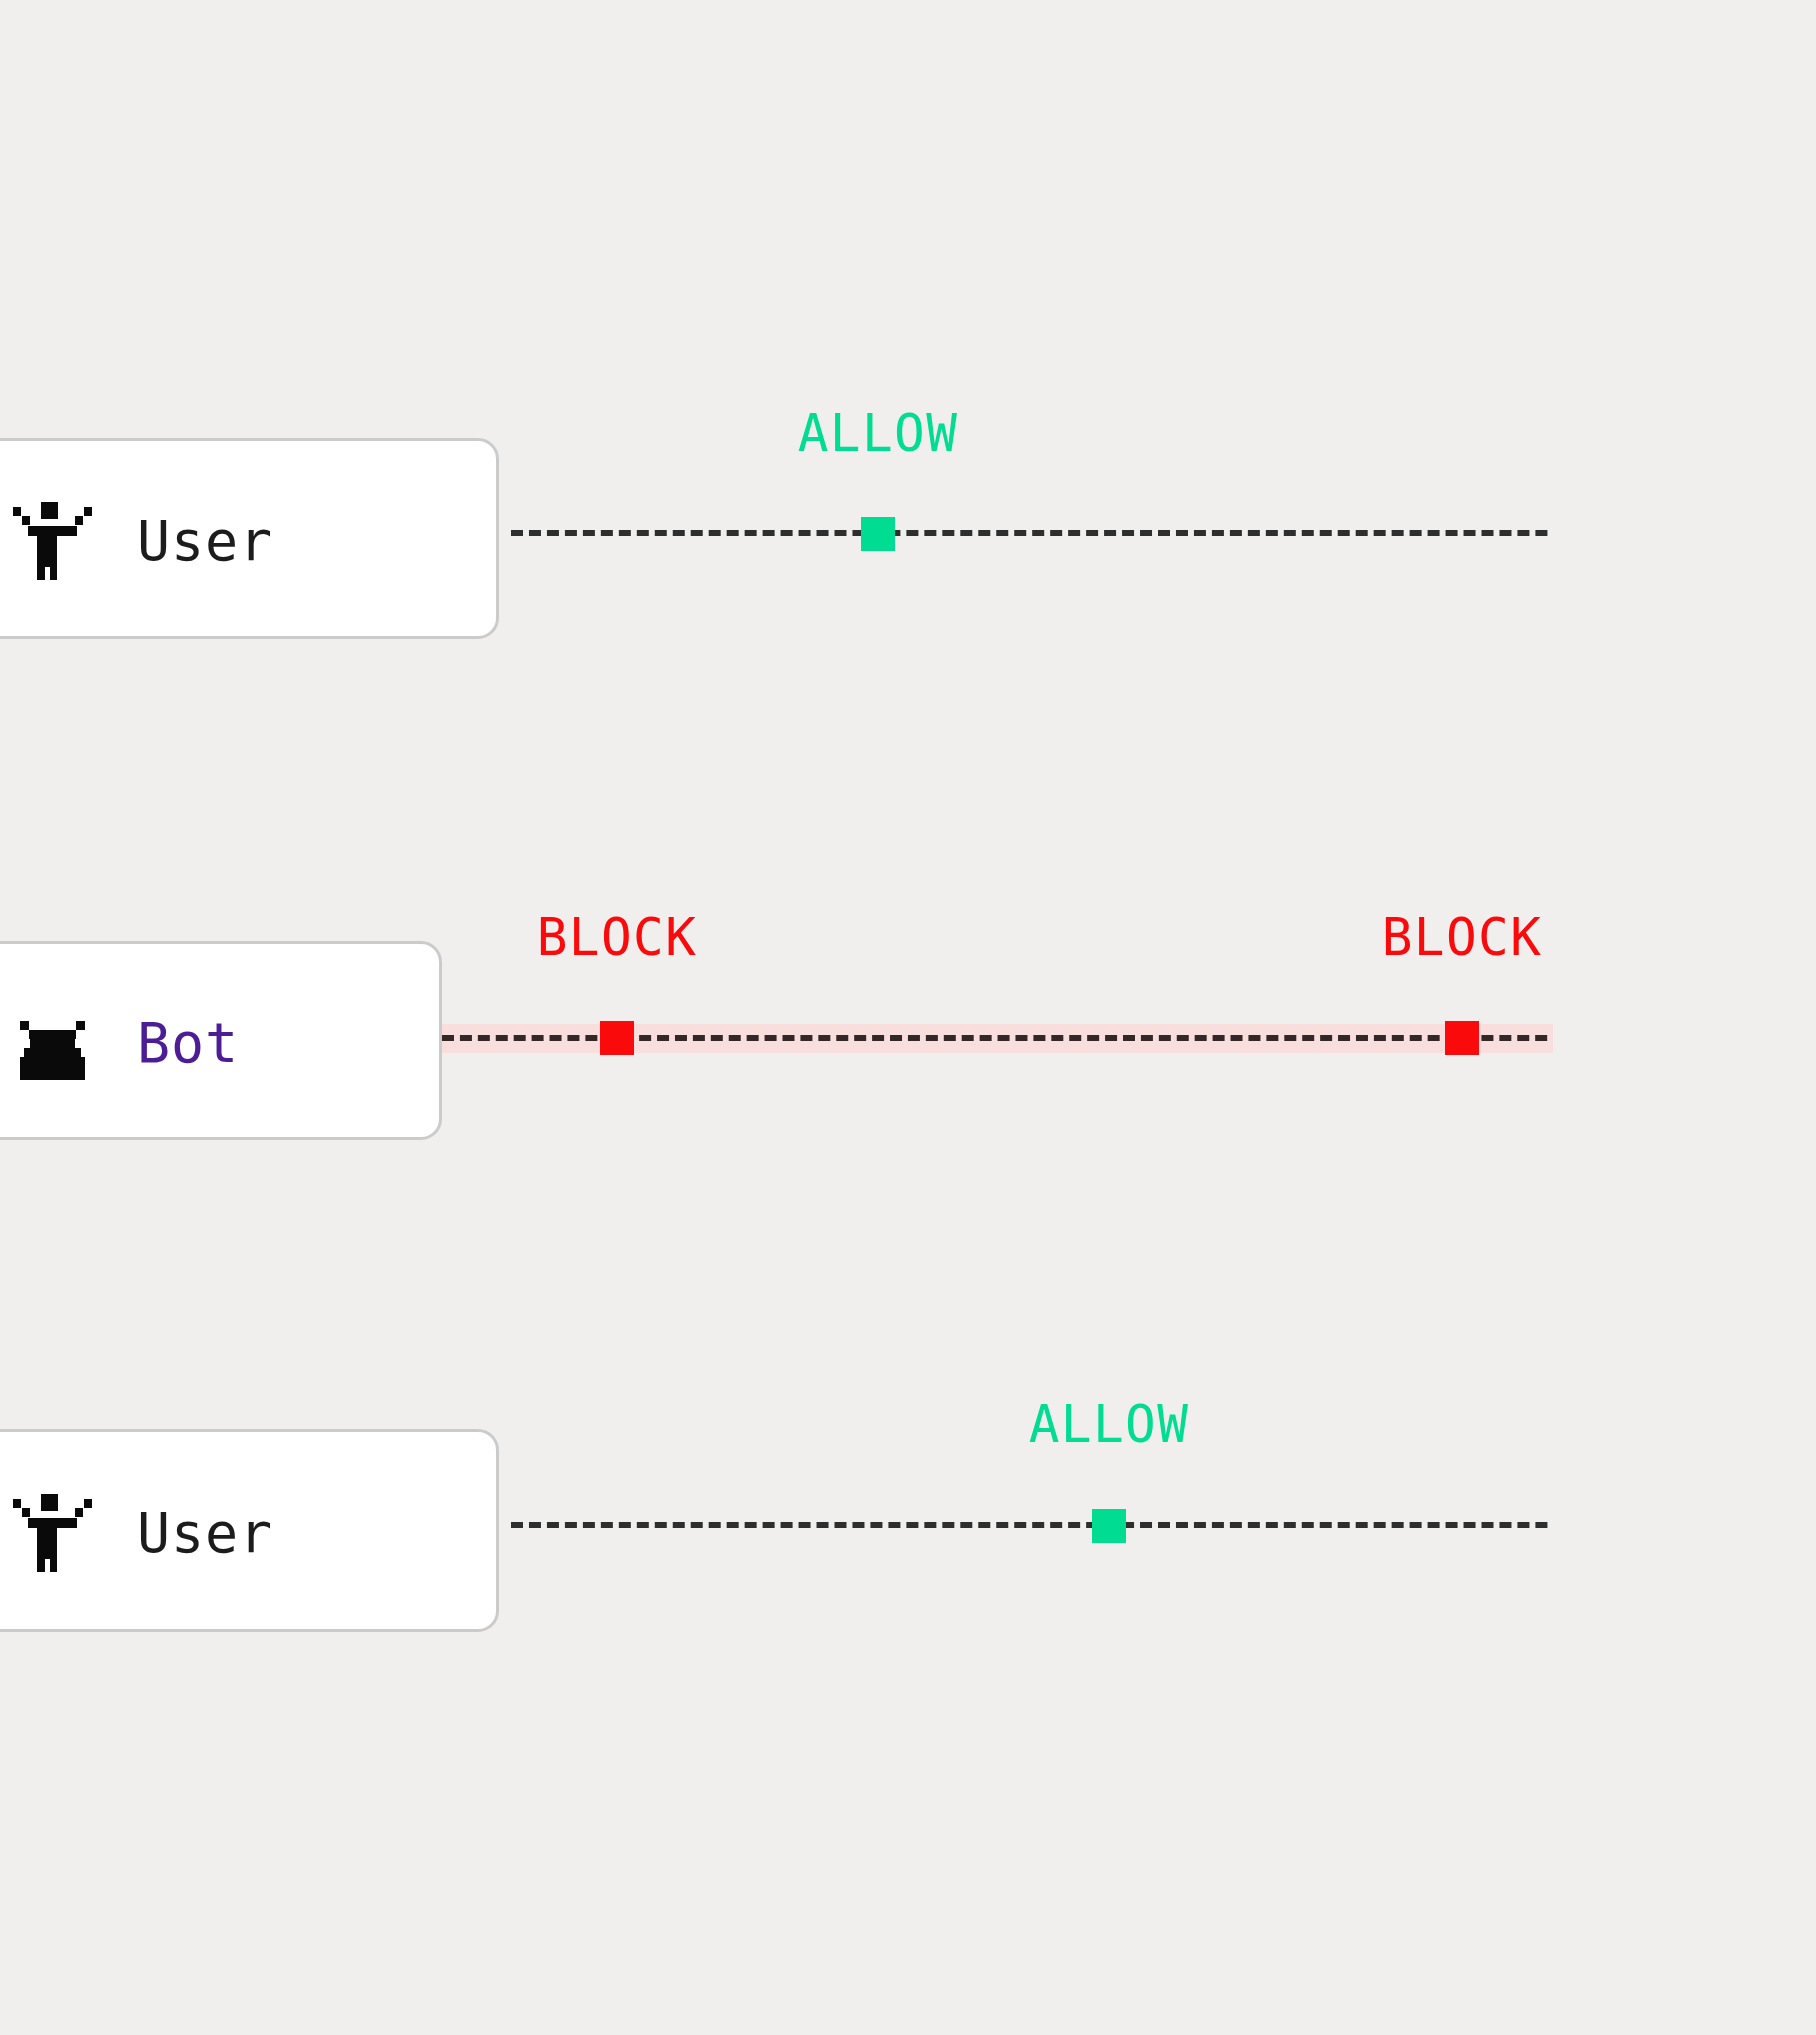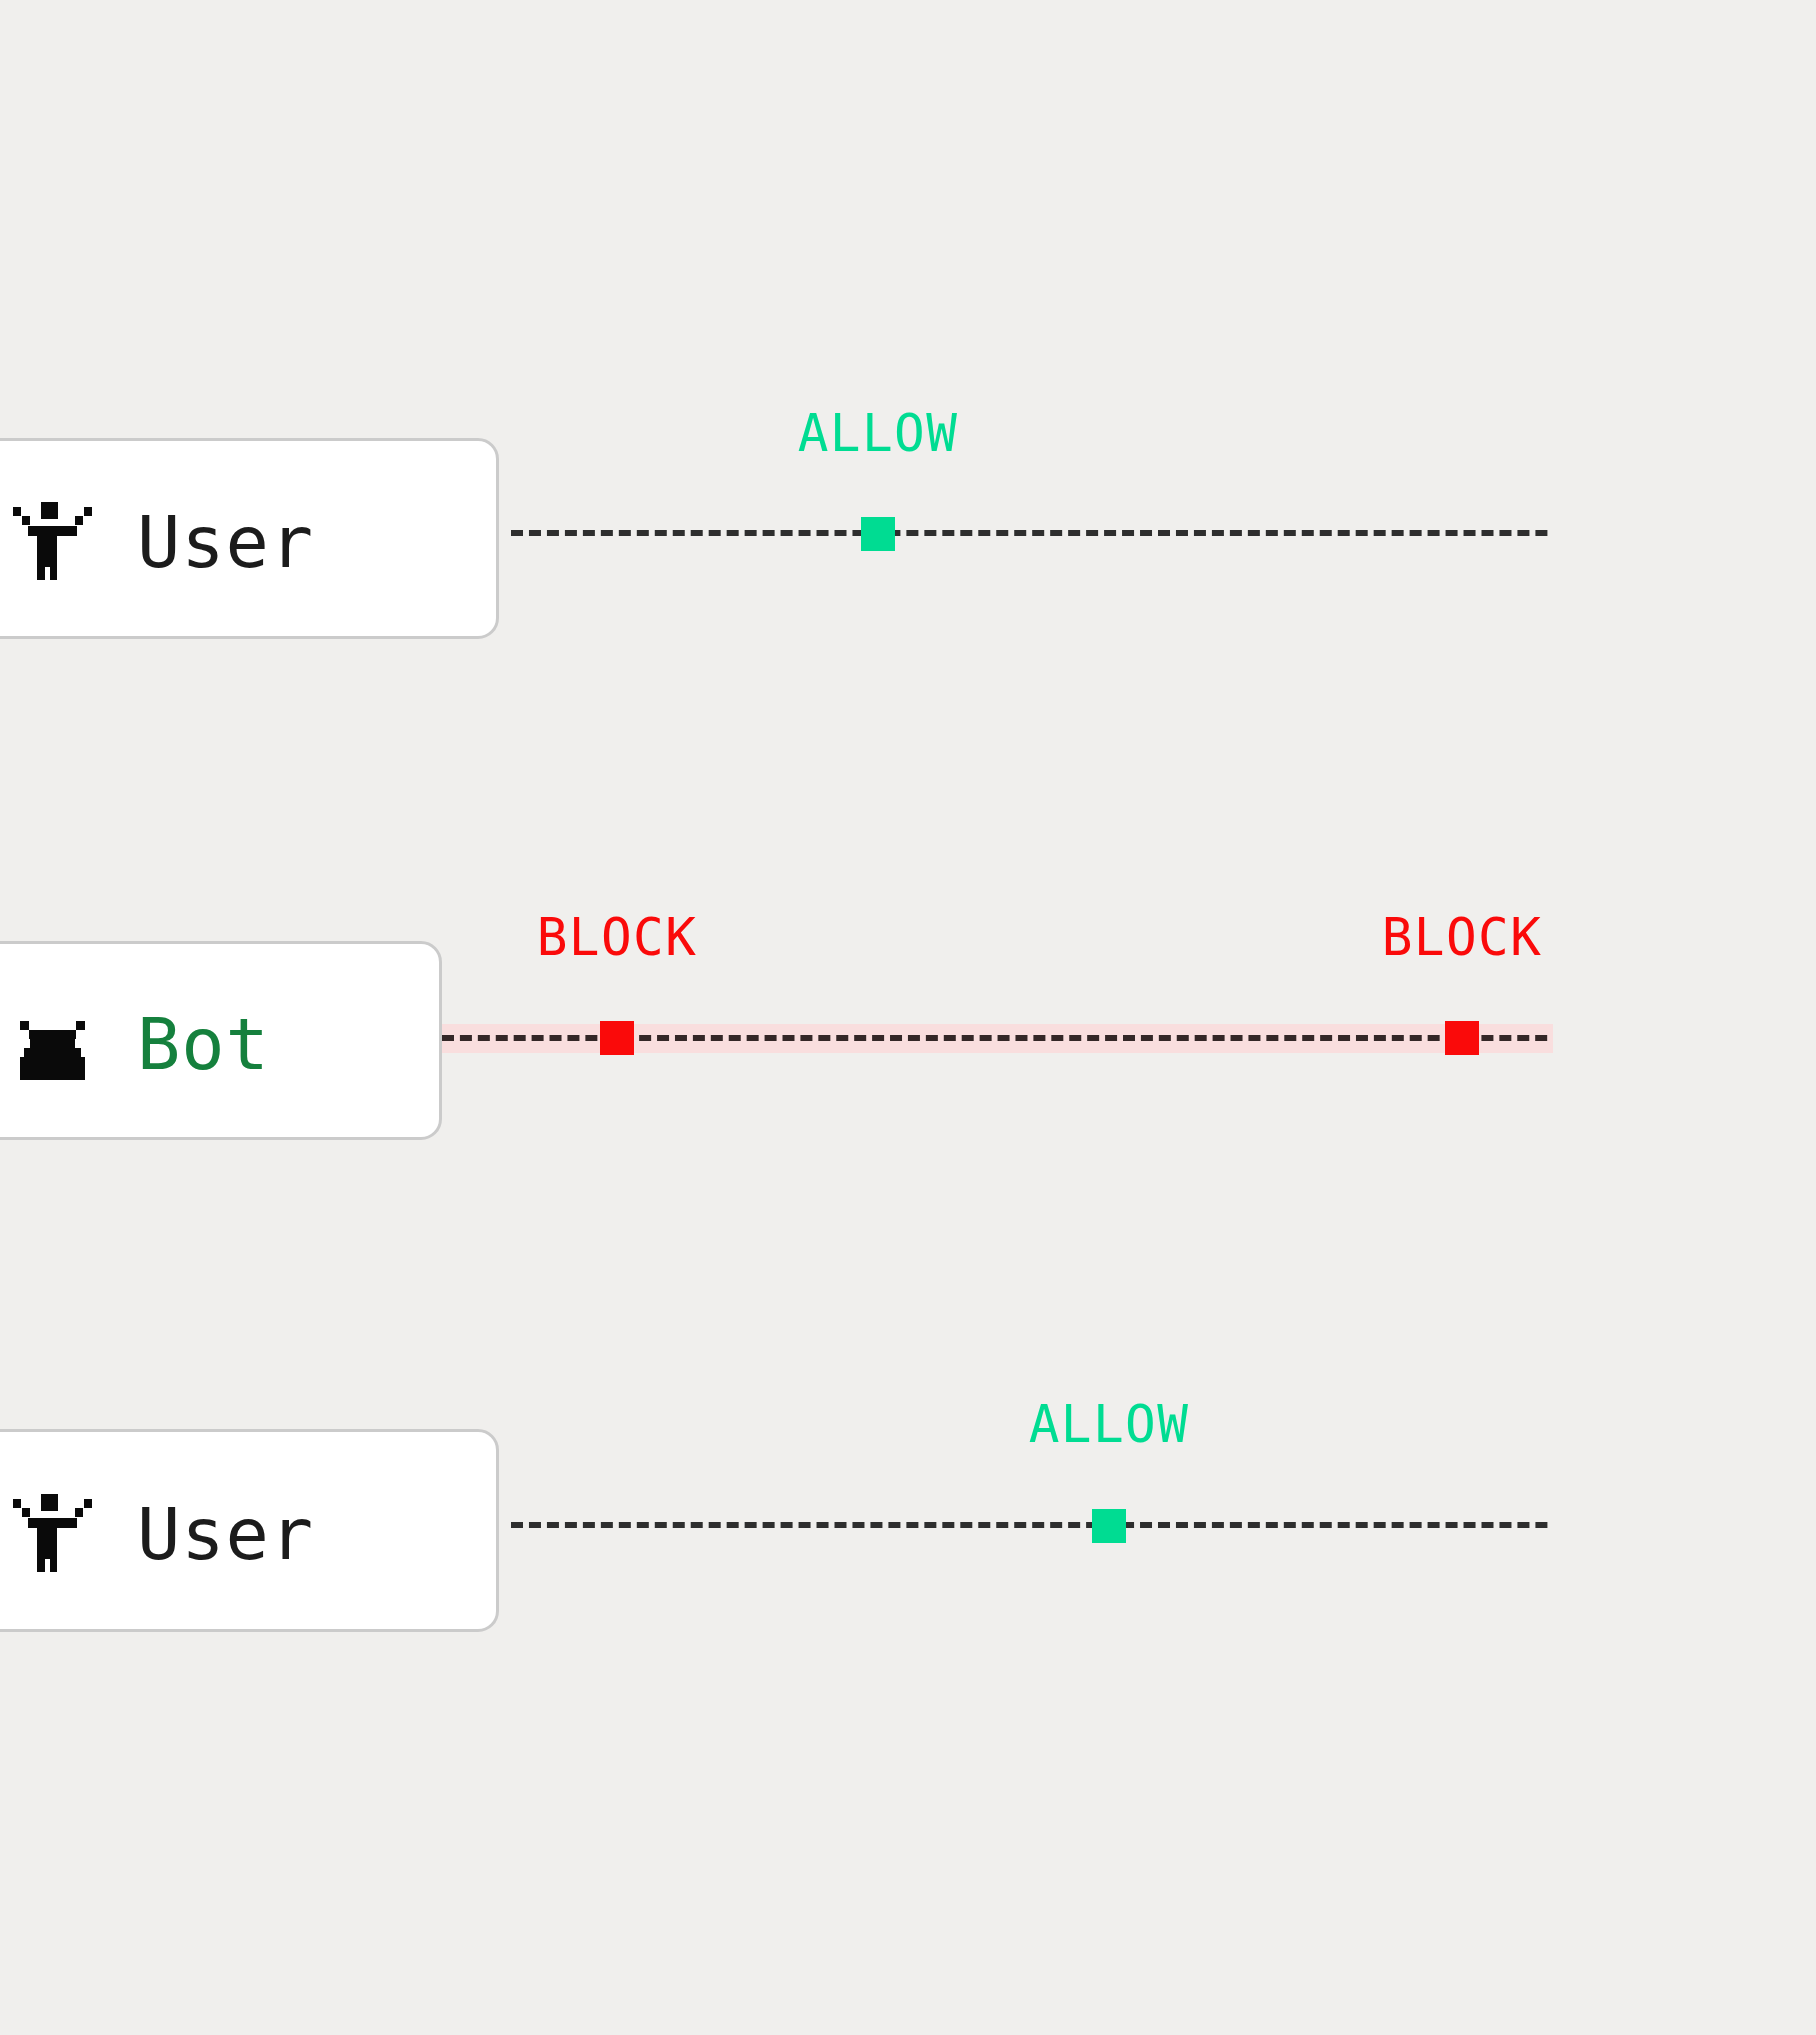--- a/index.html
+++ b/index.html
@@ -75,21 +75,21 @@
   }
   .id-icon {
     flex: 0 0 auto;
     width: 79px;
     height: 85px;
     position: relative;
   }
   .id-icon svg { display: block; width: 100%; height: 100%; }
   .id-label {
     margin-left: 45px;
-    font-size: 72px;
+    font-size: 55px;
     line-height: 1;
     color: #1C1C1C;
     letter-spacing: 0.9px;
     white-space: nowrap;
     margin-top: 6px;
   }
 </style>
 </head>
 <body>
 
@@ -128,21 +128,21 @@
             <rect x="1.3" y="4" width="1.5" height="1.6" fill="#0A0A0A"></rect>
             <rect x="2.9" y="5.6" width="1.5" height="1.6" fill="#0A0A0A"></rect>
             <rect x="11.2" y="4" width="1.5" height="1.6" fill="#0A0A0A"></rect>
             <rect x="9.6" y="5.6" width="1.5" height="1.6" fill="#0A0A0A"></rect>
             <rect x="4.5" y="5.6" width="5.1" height="1.6" fill="#0A0A0A"></rect>
             <rect x="3" y="7.2" width="8" height="1.6" fill="#0A0A0A"></rect>
             <rect x="1.9" y="8.8" width="10.2" height="1.6" fill="#0A0A0A"></rect>
             <rect x="1.3" y="10.4" width="11.4" height="4.1" fill="#0A0A0A"></rect>
           </svg>
         </div>
-        <div class="id-label" style="color: #15803d;">Bot</div>
+        <div class="id-label" style="color: #4c1d95;">Bot</div>
       </div>
     </div>
     <div class="lane" style="top: 0px; height: 2035px;">
       <div class="timeline neutral" style="left: 511px; width: 1306px; top: 1522px;"></div>
       <div class="marker allow" style="left: 1092px; top: 1509px; background: rgb(0, 220, 146);"></div>
       <div class="verdict allow" style="left: 1109px; top: 1399px; color: rgb(0, 220, 146);">ALLOW</div>
       <div class="id-card" style="left: -19px; top: 1429px; width: 518px; height: 203px; border-color: rgb(203, 203, 203); background: rgb(255, 255, 255);">
         <div class="id-icon">
           <svg viewBox="0 0 14 15" shape-rendering="crispEdges">
             <rect x="5" y="1" width="3" height="3" fill="#0A0A0A"></rect>

